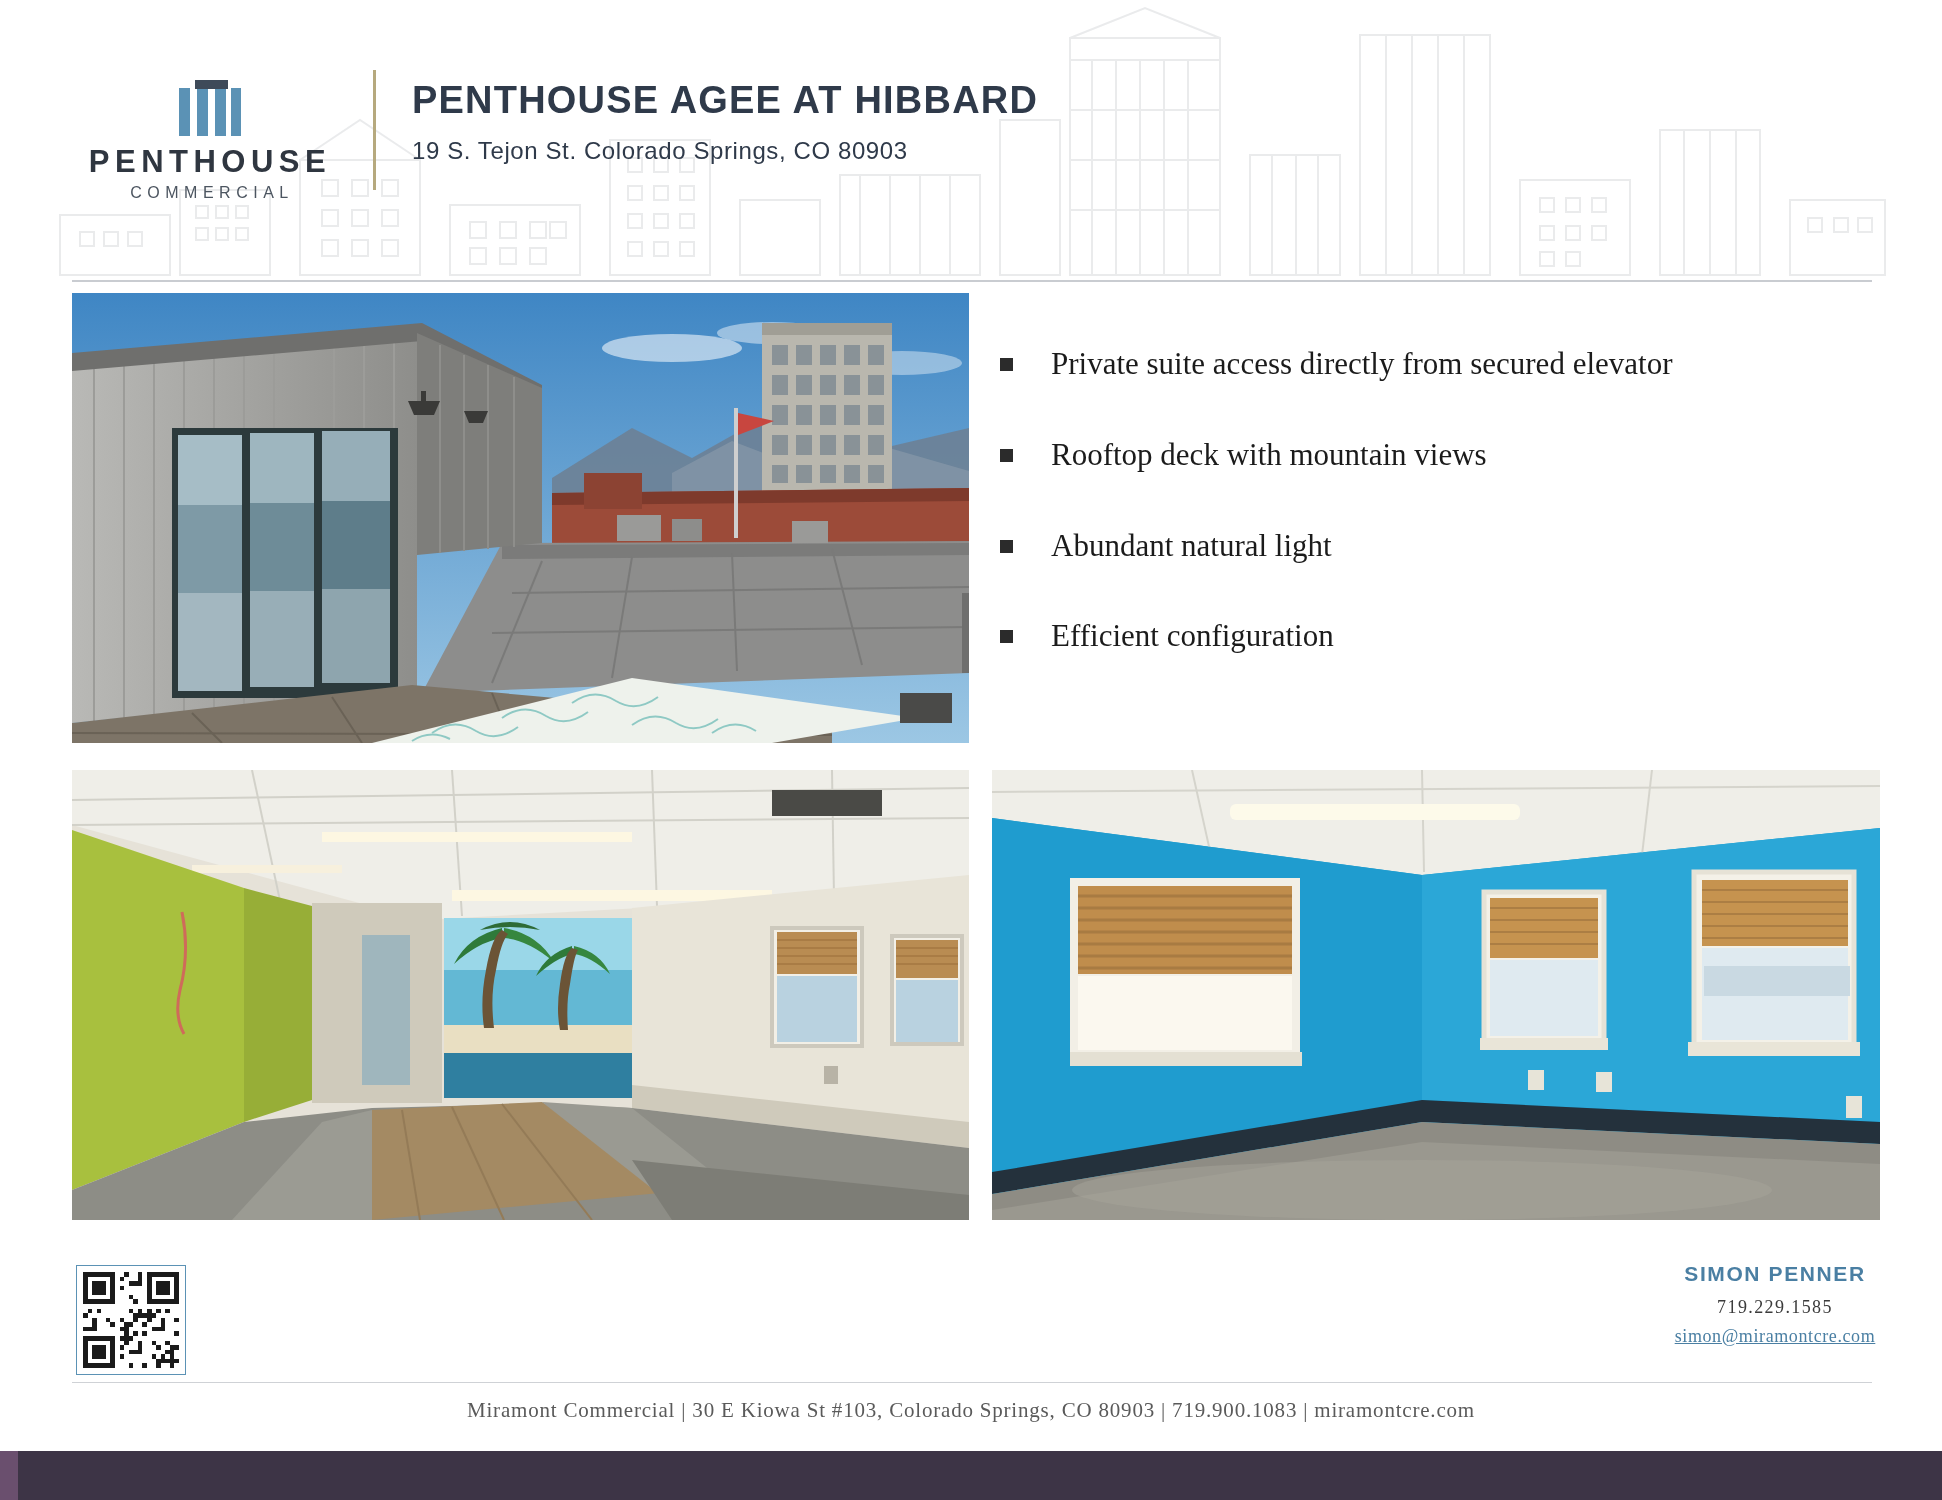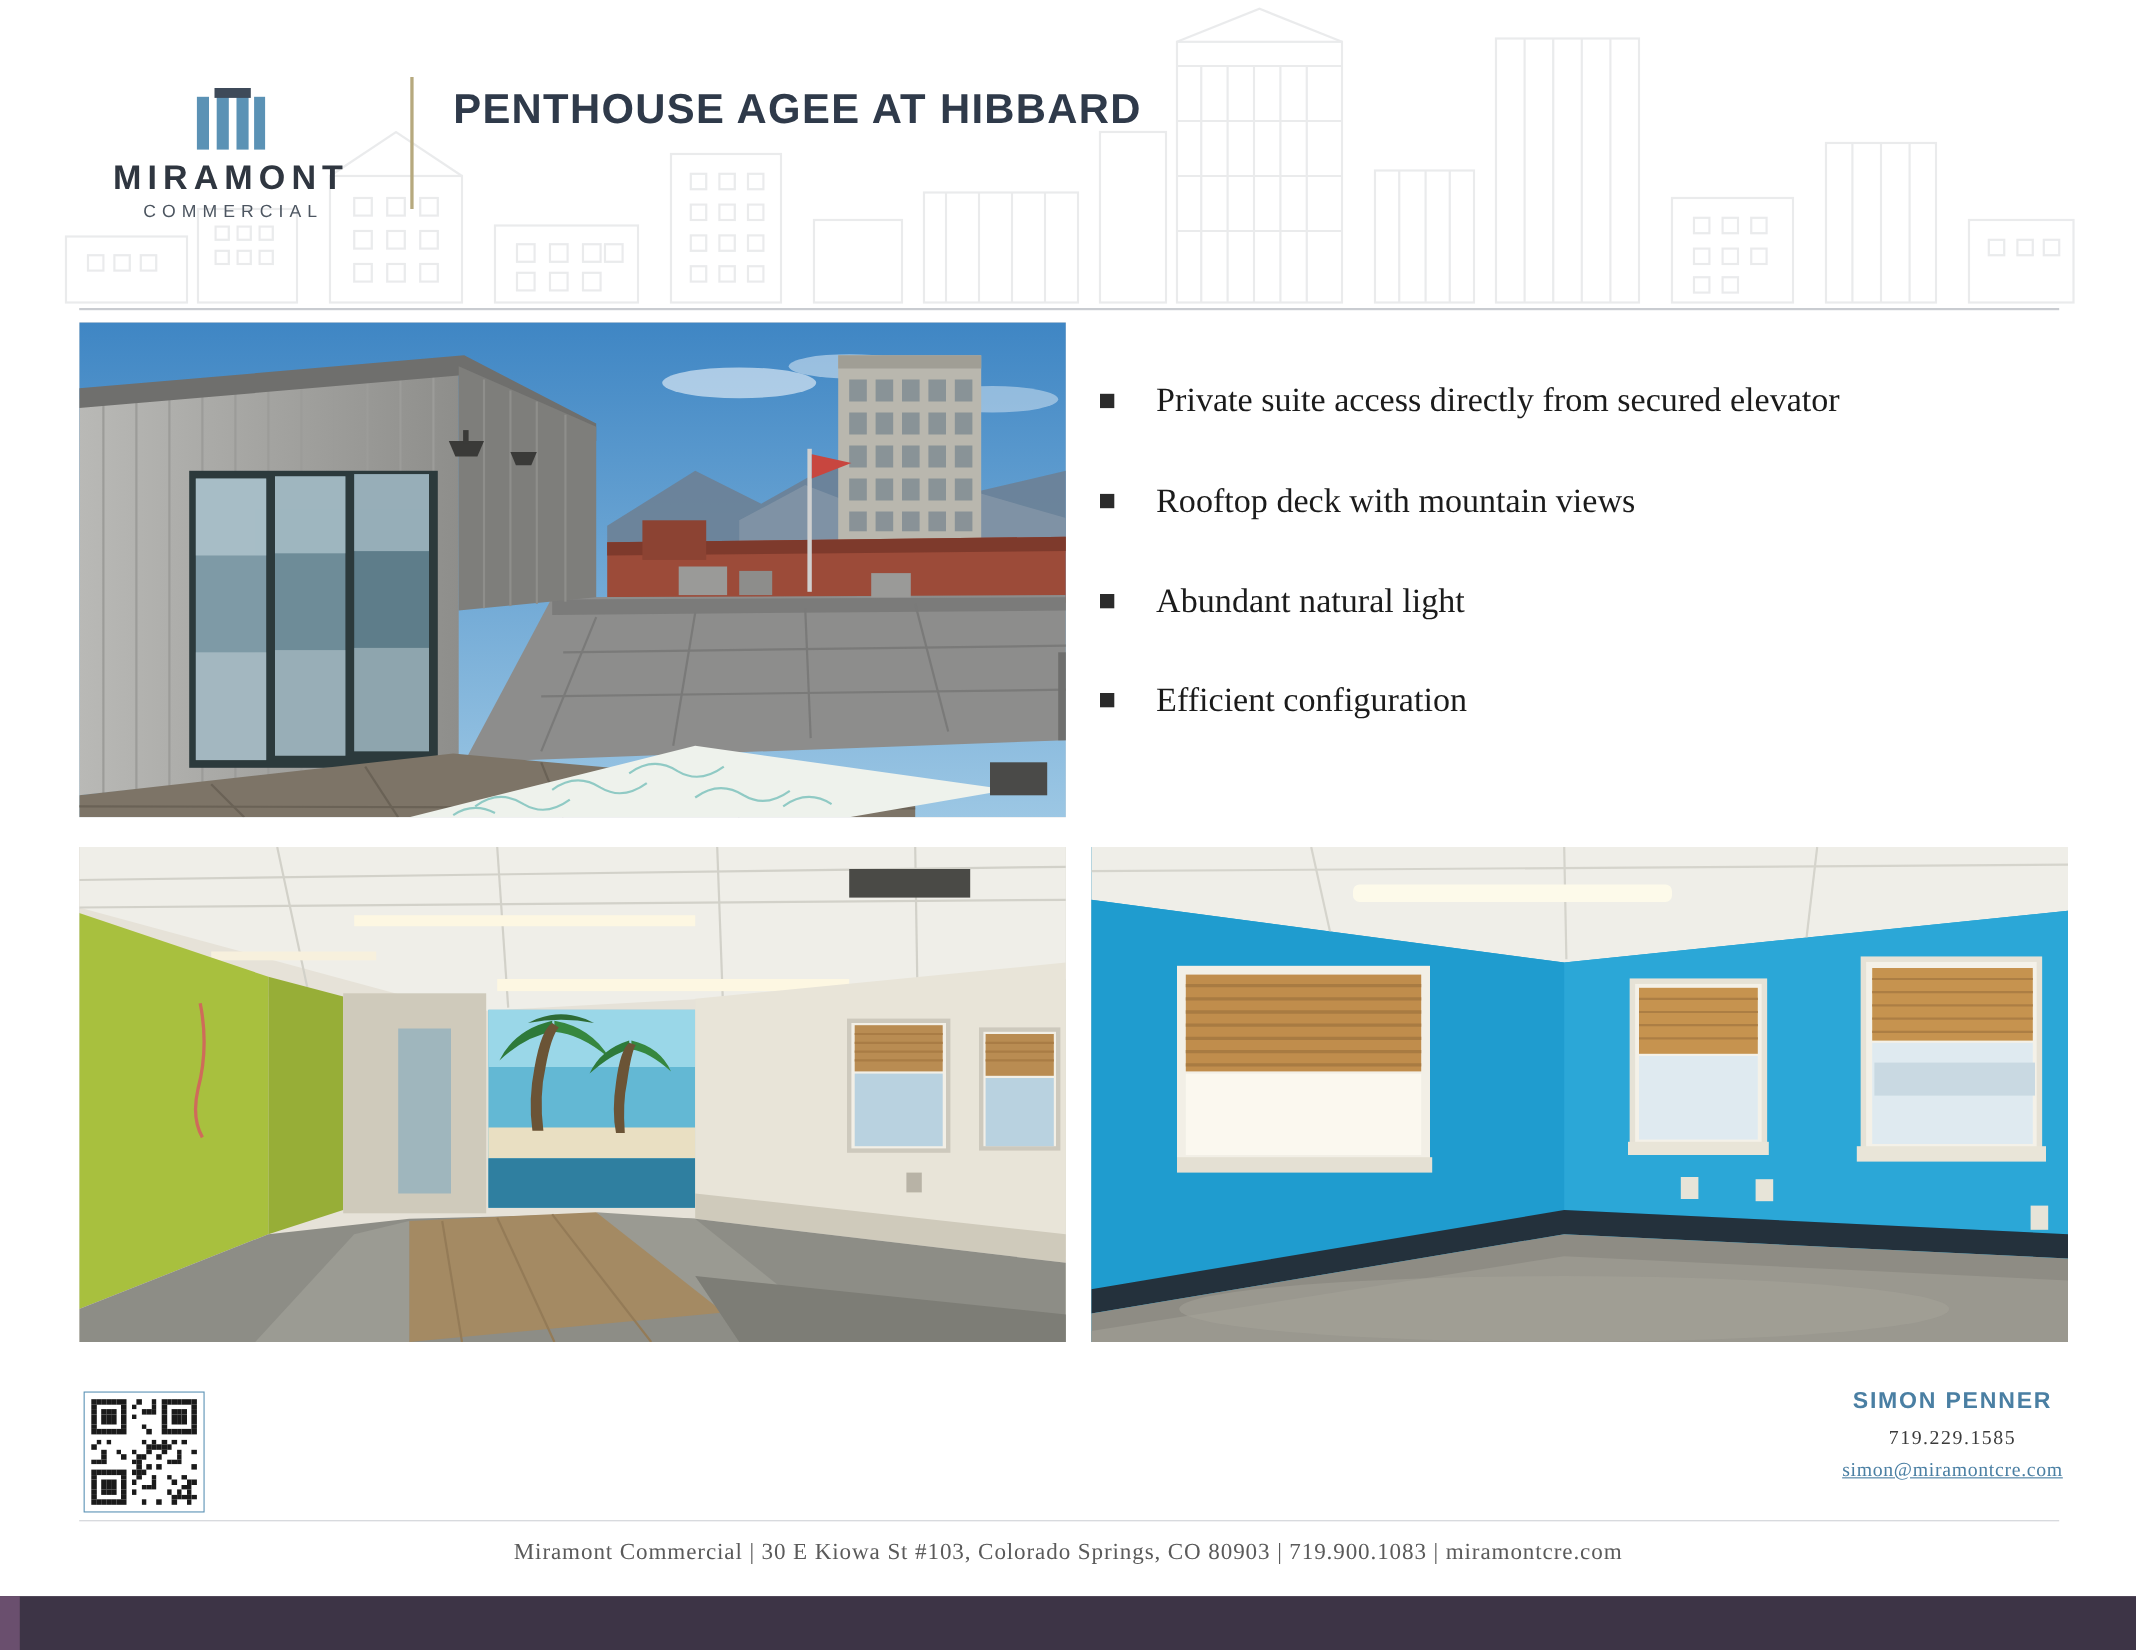--- a/index.html
+++ b/index.html
@@ -323,28 +323,29 @@
     </svg>
 
     <div class="logo-block">
       <div class="logo-mark">
         <i class="b1"></i>
           <i class="b2"></i>
           <i class="b3"></i>
           <i class="b4"></i>
           <i class="cap"></i>
       </div>
-      <div class="logo-name">MIRAMONT</div>
+      <div class="logo-name">PENTHOUSE</div>
       <div class="logo-sub">COMMERCIAL</div>
     </div>
 
     <div class="header-divider"></div>
 
     <div class="title-block">
       <div class="deck-title">PENTHOUSE AGEE AT HIBBARD</div>
+      <div class="deck-address">19 S. Tejon St. Colorado Springs, CO 80903</div>
     </div>
   </div>
   <div class="header-rule"></div>
 
   <div class="photo" id="photo-roof">
     <svg width="897" height="450" viewBox="0 0 897 450" preserveAspectRatio="none">
       <defs>
         <linearGradient id="skyG" x1="0" y1="0" x2="0" y2="1">
           <stop offset="0%" stop-color="#3f86c4"></stop>
             <stop offset="100%" stop-color="#9cc7e4"></stop>

